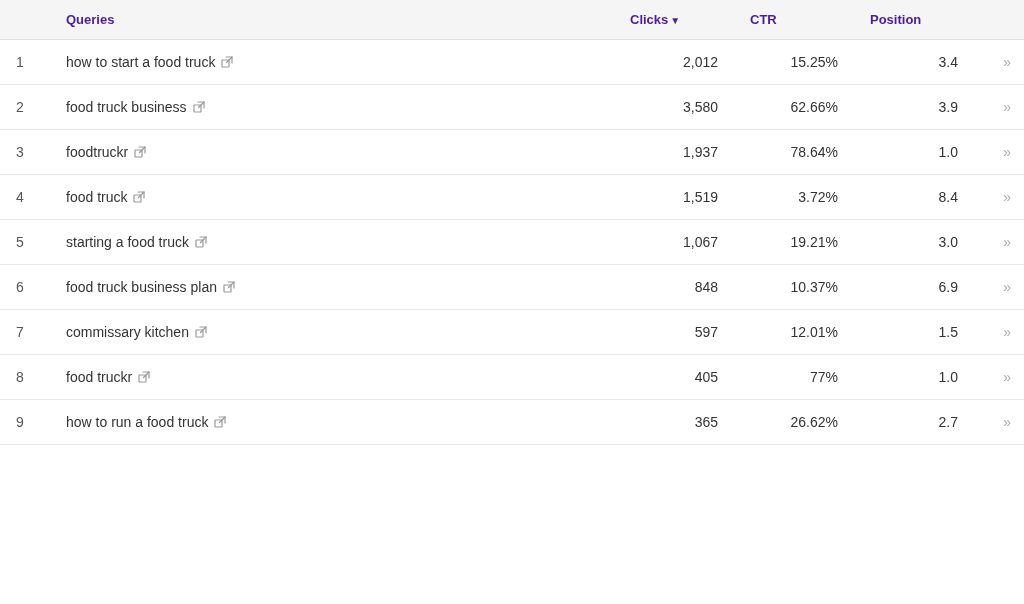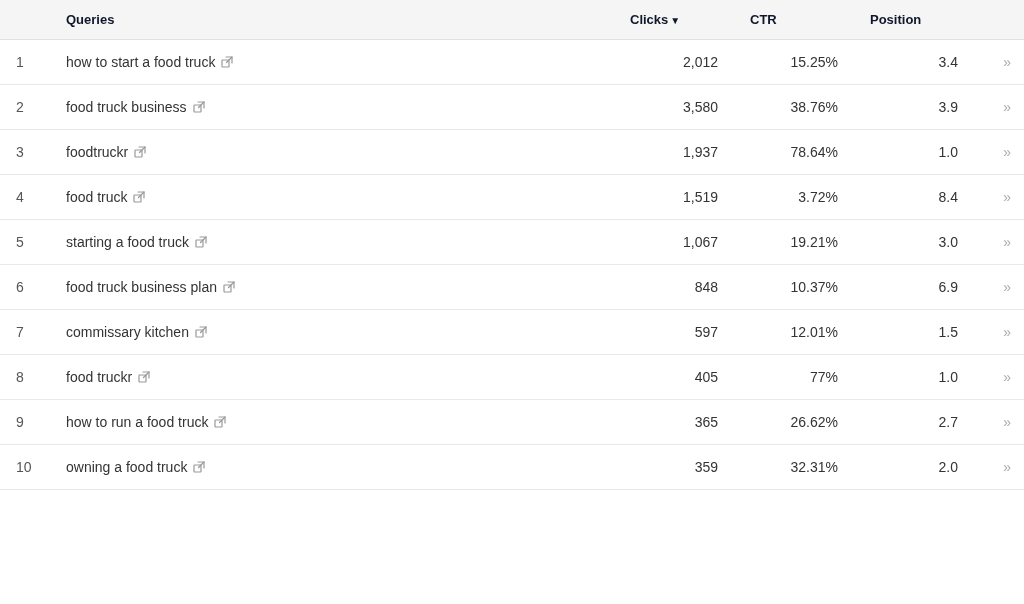--- a/index.html
+++ b/index.html
@@ -30,21 +30,21 @@
     thead tr {
       background: #f5f5f5;
       border-bottom: 1px solid #e0e0e0;
     }
 
     thead th {
       padding: 12px 16px;
       text-align: left;
       font-weight: bold;
       font-size: 13px;
-      color: #0f172a;
+      color: #4c1d95;
     }
 
     thead th.num-col {
       width: 50px;
       text-align: left;
     }
 
     thead th.query-col {
       width: auto;
     }
@@ -165,21 +165,21 @@
           <span class="external-icon">
             <svg width="12" height="12" viewBox="0 0 12 12" fill="none" xmlns="http://www.w3.org/2000/svg">
               <rect x="1" y="4" width="7" height="7" rx="0.5" stroke="#999" stroke-width="1.2" fill="none"></rect>
               <path d="M5 1h6v6" stroke="#999" stroke-width="1.2" stroke-linecap="round" stroke-linejoin="round" fill="none"></path>
               <line x1="11" y1="1" x2="5.5" y2="6.5" stroke="#999" stroke-width="1.2" stroke-linecap="round"></line>
             </svg>
           </span>
         </a>
       </td>
       <td class="clicks-col">3,580</td>
-      <td class="ctr-col">38.76%</td>
+      <td class="ctr-col">62.66%</td>
       <td class="position-col">3.9</td>
       <td class="action-col">
         <span class="chevron-icon">»</span>
       </td>
     </tr>
         <tr>
       <td class="num-col">3</td>
       <td class="query-col">
         <a class="query-link" href="#">
           <span>foodtruckr</span>
@@ -318,36 +318,15 @@
           </span>
         </a>
       </td>
       <td class="clicks-col">365</td>
       <td class="ctr-col">26.62%</td>
       <td class="position-col">2.7</td>
       <td class="action-col">
         <span class="chevron-icon">»</span>
       </td>
     </tr>
-        <tr>
-      <td class="num-col">10</td>
-      <td class="query-col">
-        <a class="query-link" href="#">
-          <span>owning a food truck</span>
-          <span class="external-icon">
-            <svg width="12" height="12" viewBox="0 0 12 12" fill="none" xmlns="http://www.w3.org/2000/svg">
-              <rect x="1" y="4" width="7" height="7" rx="0.5" stroke="#999" stroke-width="1.2" fill="none"></rect>
-              <path d="M5 1h6v6" stroke="#999" stroke-width="1.2" stroke-linecap="round" stroke-linejoin="round" fill="none"></path>
-              <line x1="11" y1="1" x2="5.5" y2="6.5" stroke="#999" stroke-width="1.2" stroke-linecap="round"></line>
-            </svg>
-          </span>
-        </a>
-      </td>
-      <td class="clicks-col">359</td>
-      <td class="ctr-col">32.31%</td>
-      <td class="position-col">2.0</td>
-      <td class="action-col">
-        <span class="chevron-icon">»</span>
-      </td>
-    </tr>
       </tbody>
   </table>
 </div>
 
 </body></html>

